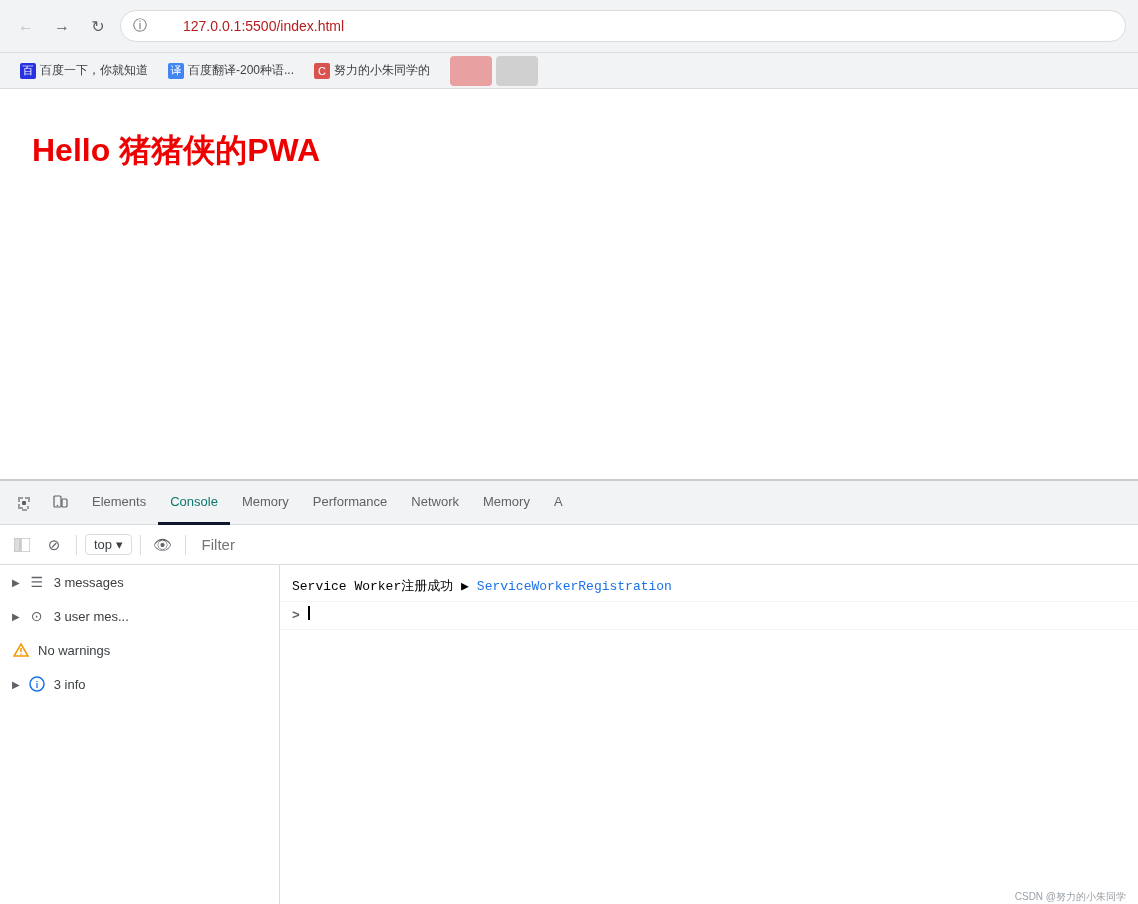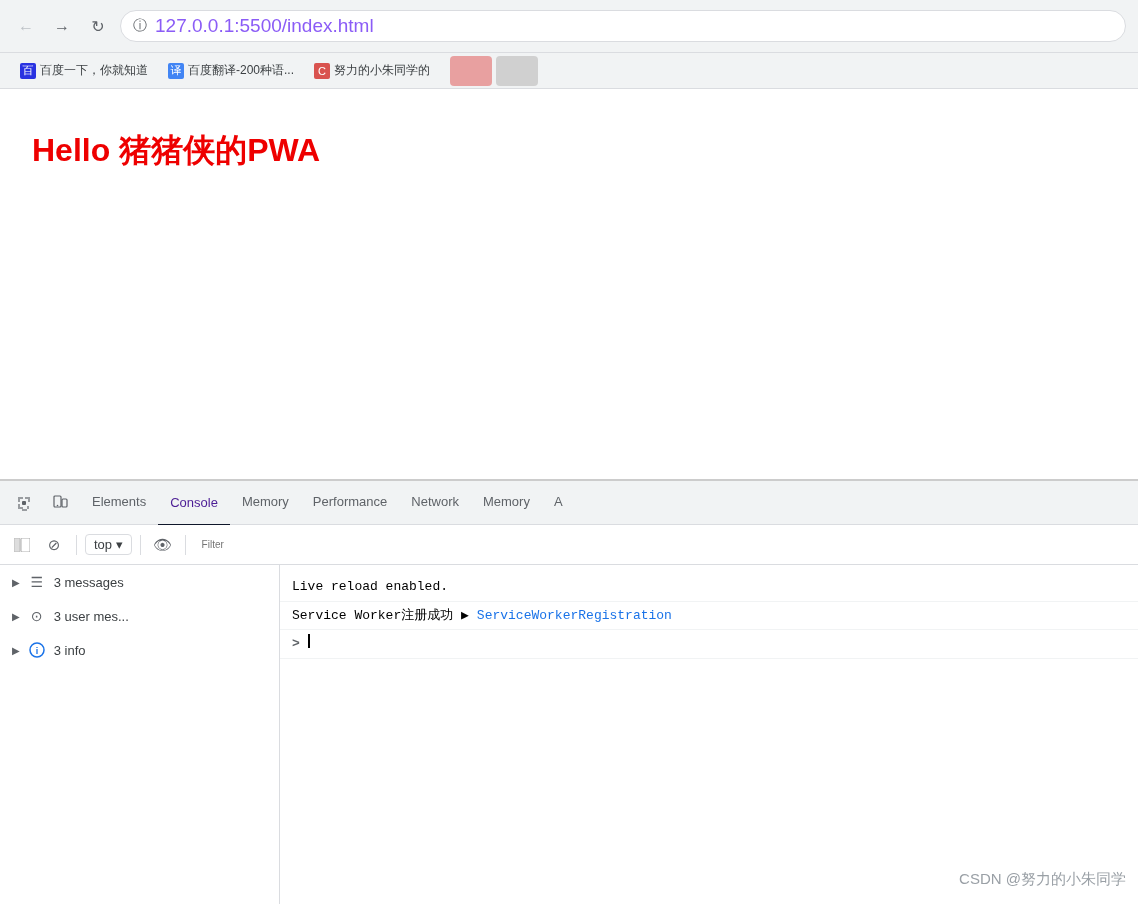--- a/index.html
+++ b/index.html
@@ -38,21 +38,21 @@
       align-items: center;
       padding: 0 12px;
       font-size: 14px;
       color: #3c4043;
       gap: 8px;
     }
     .url-info-icon {
       color: #5f6368;
       font-size: 14px;
     }
-    .url-text { color: #8b5cf6; font-size: 19px; }
+    .url-text { color: #b91c1c; font-size: 14px; margin-left: 28px; }
     .bookmarks-bar {
       height: 36px;
       display: flex;
       align-items: center;
       padding: 0 12px;
       gap: 4px;
       border-top: 1px solid #dadce0;
       overflow: hidden;
     }
     .bookmark-item {
@@ -120,22 +120,22 @@
       padding: 0 12px;
       height: 44px;
       display: flex; align-items: center;
       font-size: 13px;
       color: #5f6368;
       cursor: pointer;
       border-bottom: 3px solid transparent;
       white-space: nowrap;
     }
     .devtools-tab.active {
-      color: #4c1d95;
-      border-bottom: 1px solid #0f172a;
+      color: #0f766e;
+      border-bottom: 3px solid #0f172a;
     }
     .devtools-toolbar {
       display: flex;
       align-items: center;
       height: 40px;
       border-bottom: 1px solid #dadce0;
       padding: 0 8px;
       gap: 4px;
       background: #fff;
     }
@@ -154,21 +154,21 @@
       font-size: 13px;
       color: #3c4043;
       cursor: pointer;
       background: #fff;
     }
     .toolbar-divider { width: 1px; height: 20px; background: #dadce0; margin: 0 4px; }
     .filter-input {
       flex: 1;
       border: none;
       outline: none;
-      font-size: 10px;
+      font-size: 15px;
       color: #3c4043;
       padding: 4px 8px;
     }
 
     
     .devtools-body {
       display: flex;
       flex: 1;
       overflow: hidden;
     }
@@ -223,23 +223,23 @@
       display: inline-block;
       width: 2px;
       height: 14px;
       background: #000;
       vertical-align: middle;
       animation: blink 1s step-end infinite;
     }
     @keyframes blink { 50% { opacity: 0; } }
     .watermark {
       position: absolute;
-      bottom: 15px;
+      bottom: 0;
       right: 12px;
-      font-size: 15px;
+      font-size: 10px;
       color: #9aa0a6;
     }
   </style>
 </head>
 <body>
 
 <div class="browser-chrome">
 
   <div class="address-bar">
     <button class="nav-btn disabled">←</button>
@@ -339,36 +339,43 @@
         <span class="chevron-icon">▶</span>
         <span class="sidebar-icon icon-list">☰</span>
         <span>3 messages</span>
       </div>
       <div class="sidebar-item">
         <span class="chevron-icon">▶</span>
         <span class="sidebar-icon icon-user">⊙</span>
         <span>3 user mes...</span>
       </div>
       <div class="sidebar-item">
+        <span class="sidebar-icon">
+          <svg width="16" height="16" viewBox="0 0 16 16">
+            <polygon points="8,2 15,14 1,14" stroke="#f29900" stroke-width="1.5" fill="none"></polygon>
+            <line x1="8" y1="6" x2="8" y2="10" stroke="#f29900" stroke-width="1.5"></line>
+            <circle cx="8" cy="12" r="0.8" fill="#f29900"></circle>
+          </svg>
+        </span>
+        <span>No warnings</span>
+      </div>
+      <div class="sidebar-item">
         <span class="chevron-icon">▶</span>
         <span class="sidebar-icon">
           <svg width="16" height="16" viewBox="0 0 16 16">
             <circle cx="8" cy="8" r="7" stroke="#1a73e8" stroke-width="1.5" fill="none"></circle>
             <text x="8" y="12" text-anchor="middle" font-size="9" fill="#1a73e8" font-family="Arial" font-weight="bold">i</text>
           </svg>
         </span>
         <span>3 info</span>
       </div>
     </div>
 
     <div class="console-output" style="position:relative;">
       <div class="console-line">
-        <span>Live reload enabled.</span>
-      </div>
-      <div class="console-line">
         <span>Service Worker注册成功  ▶ </span>
           <span style="color:#1a73e8;">ServiceWorkerRegistration</span>
       </div>
       <div class="console-line">
         <span class="console-prompt">&gt;</span>
         <span class="console-cursor"></span>
       </div>
     </div>
   </div>
 </div>

